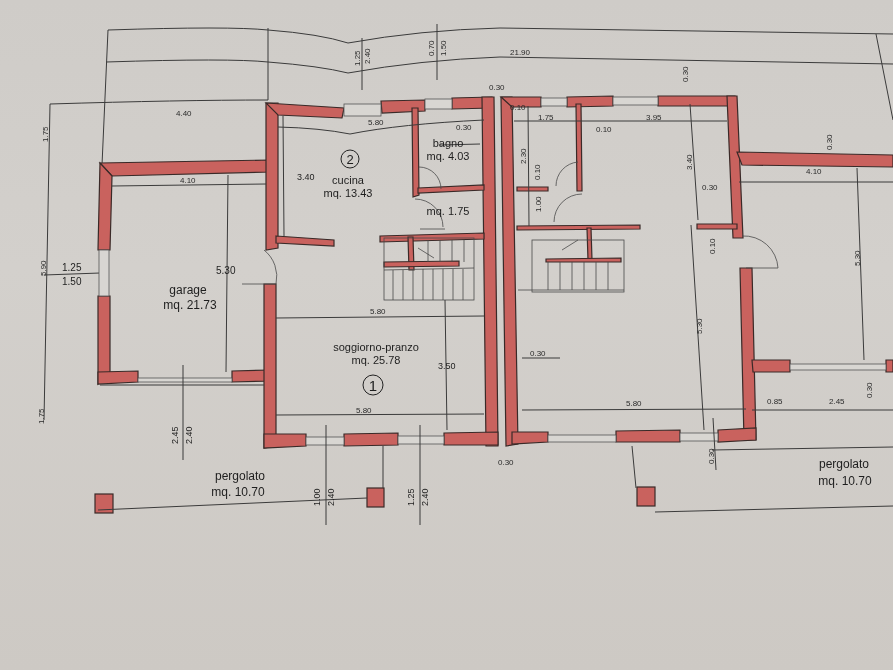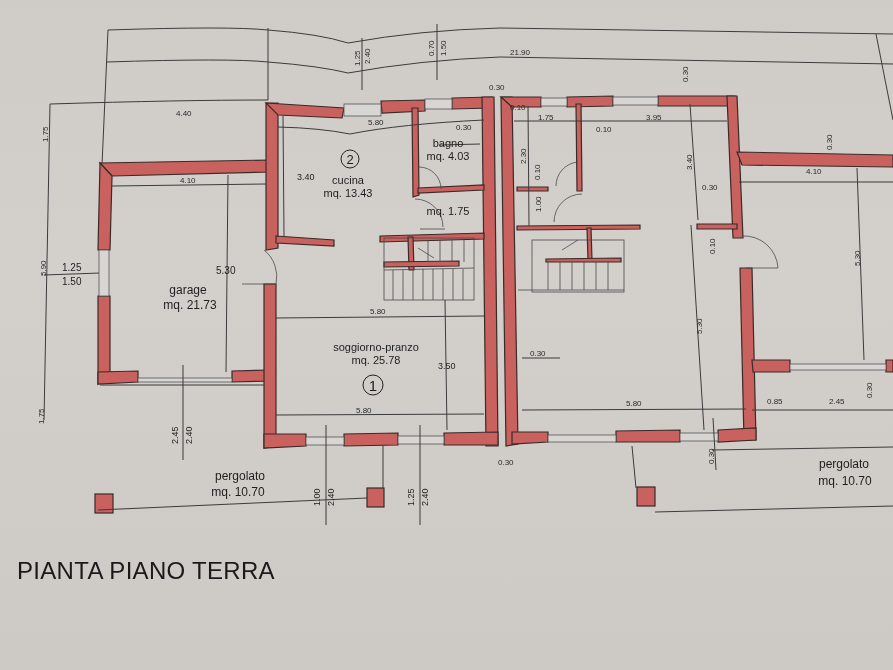--- a/index.html
+++ b/index.html
@@ -253,14 +253,13 @@
   <text class="dimtxt" x="806" y="174">4.10</text>
   <text class="dimtxt" transform="translate(860,266) rotate(-90)">5.30</text>
   <text class="dimtxt" x="767" y="404">0.85</text>
   <text class="dimtxt" x="829" y="404">2.45</text>
   <text class="dimtxt" transform="translate(872,398) rotate(-90)">0.30</text>
 
   <text class="lbl" x="844" y="468" font-size="12" text-anchor="middle">pergolato</text>
   <text class="lbl" x="845" y="485" font-size="12" text-anchor="middle">mq. 10.70</text>
 </svg>
 
-<div class="title">PIANTA PIANO TERRA</div>
 </div>
 
 </body></html>

